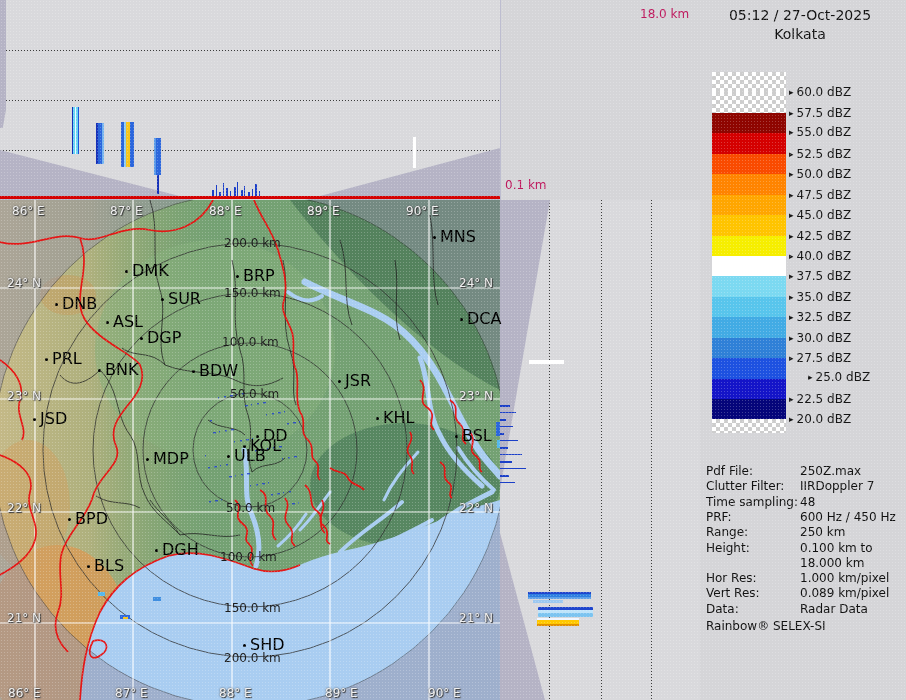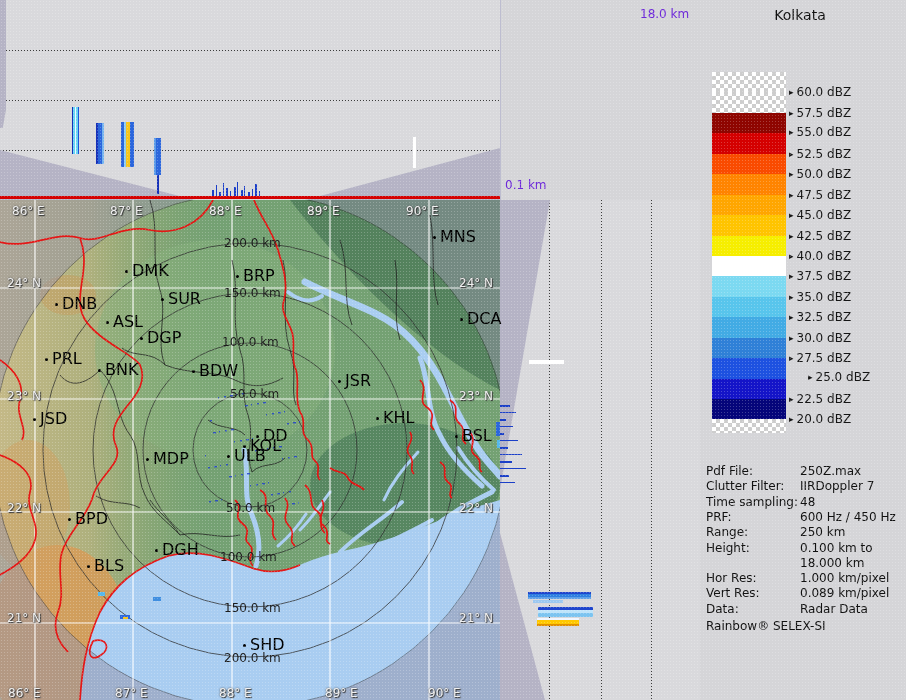--- a/index.html
+++ b/index.html
@@ -28,21 +28,21 @@
   .legend-band{position:absolute;left:712px;width:74px;}
   .checker{background-color:#fff;background-image:
       linear-gradient(45deg,#cdcdcd 25%,transparent 25%,transparent 75%,#cdcdcd 75%),
       linear-gradient(45deg,#cdcdcd 25%,transparent 25%,transparent 75%,#cdcdcd 75%);
       background-size:8px 8px;background-position:0 0,4px 4px;}
   .legend-label{position:absolute;left:789px;font-size:12px;white-space:nowrap;color:#151515;}
   .legend-label .arrow{font-size:9px;margin-right:3px;vertical-align:1px;}
   .meta-row{position:absolute;left:706px;width:198px;font-size:12px;white-space:nowrap;}
   .meta-row .val{position:absolute;left:94px;}
   #brand-line{left:706px;font-size:12px;white-space:nowrap;}
-  .axis-label{position:absolute;font-size:12px;color:#6d28d9;white-space:nowrap;}
+  .axis-label{position:absolute;font-size:12px;color:#be185d;white-space:nowrap;}
   .spike{position:absolute;background:#1b3fc8;}
   #map-red-top{left:0;top:196px;width:500px;height:3px;background:#d40000;}
   .noise{position:absolute;left:0;top:0;right:0;bottom:0;pointer-events:none;opacity:.45;
      background-image:radial-gradient(rgba(255,255,255,.5) 1px,transparent 1px);background-size:3px 3px;}
 </style>
 </head>
 <body>
 
 <div id="stage">
 
@@ -324,20 +324,21 @@
         <div class="gridlab" style="left: 459px; top: 301px;">22° N</div>
         <div class="gridlab" style="left: 7px; top: 411px;">21° N</div>
         <div class="gridlab" style="left: 459px; top: 411px;">21° N</div>
       </div>
   </div>
 
   <div class="axis-label" style="left:640px;top:7px">18.0 km</div>
   <div class="axis-label" style="left:505px;top:178px">0.1 km</div>
 
   <div id="title-block" class="abs">
+    <div>05:12 / 27-Oct-2025</div>
     <div>Kolkata</div>
   </div>
 
   <div id="legend">
       <div class="legend-band checker" style="top: 72px; height: 20.44px;"></div>
       <div class="legend-band checker" style="top: 92.44px; height: 20.44px;"></div>
       <div class="legend-band" style="top: 112.88px; height: 20.44px; background: rgb(142, 5, 0);"></div>
       <div class="legend-band" style="top: 133.32px; height: 20.44px; background: rgb(212, 0, 0);"></div>
       <div class="legend-band" style="top: 153.76px; height: 20.44px; background: rgb(249, 75, 0);"></div>
       <div class="legend-band" style="top: 174.2px; height: 20.44px; background: rgb(255, 132, 0);"></div>

